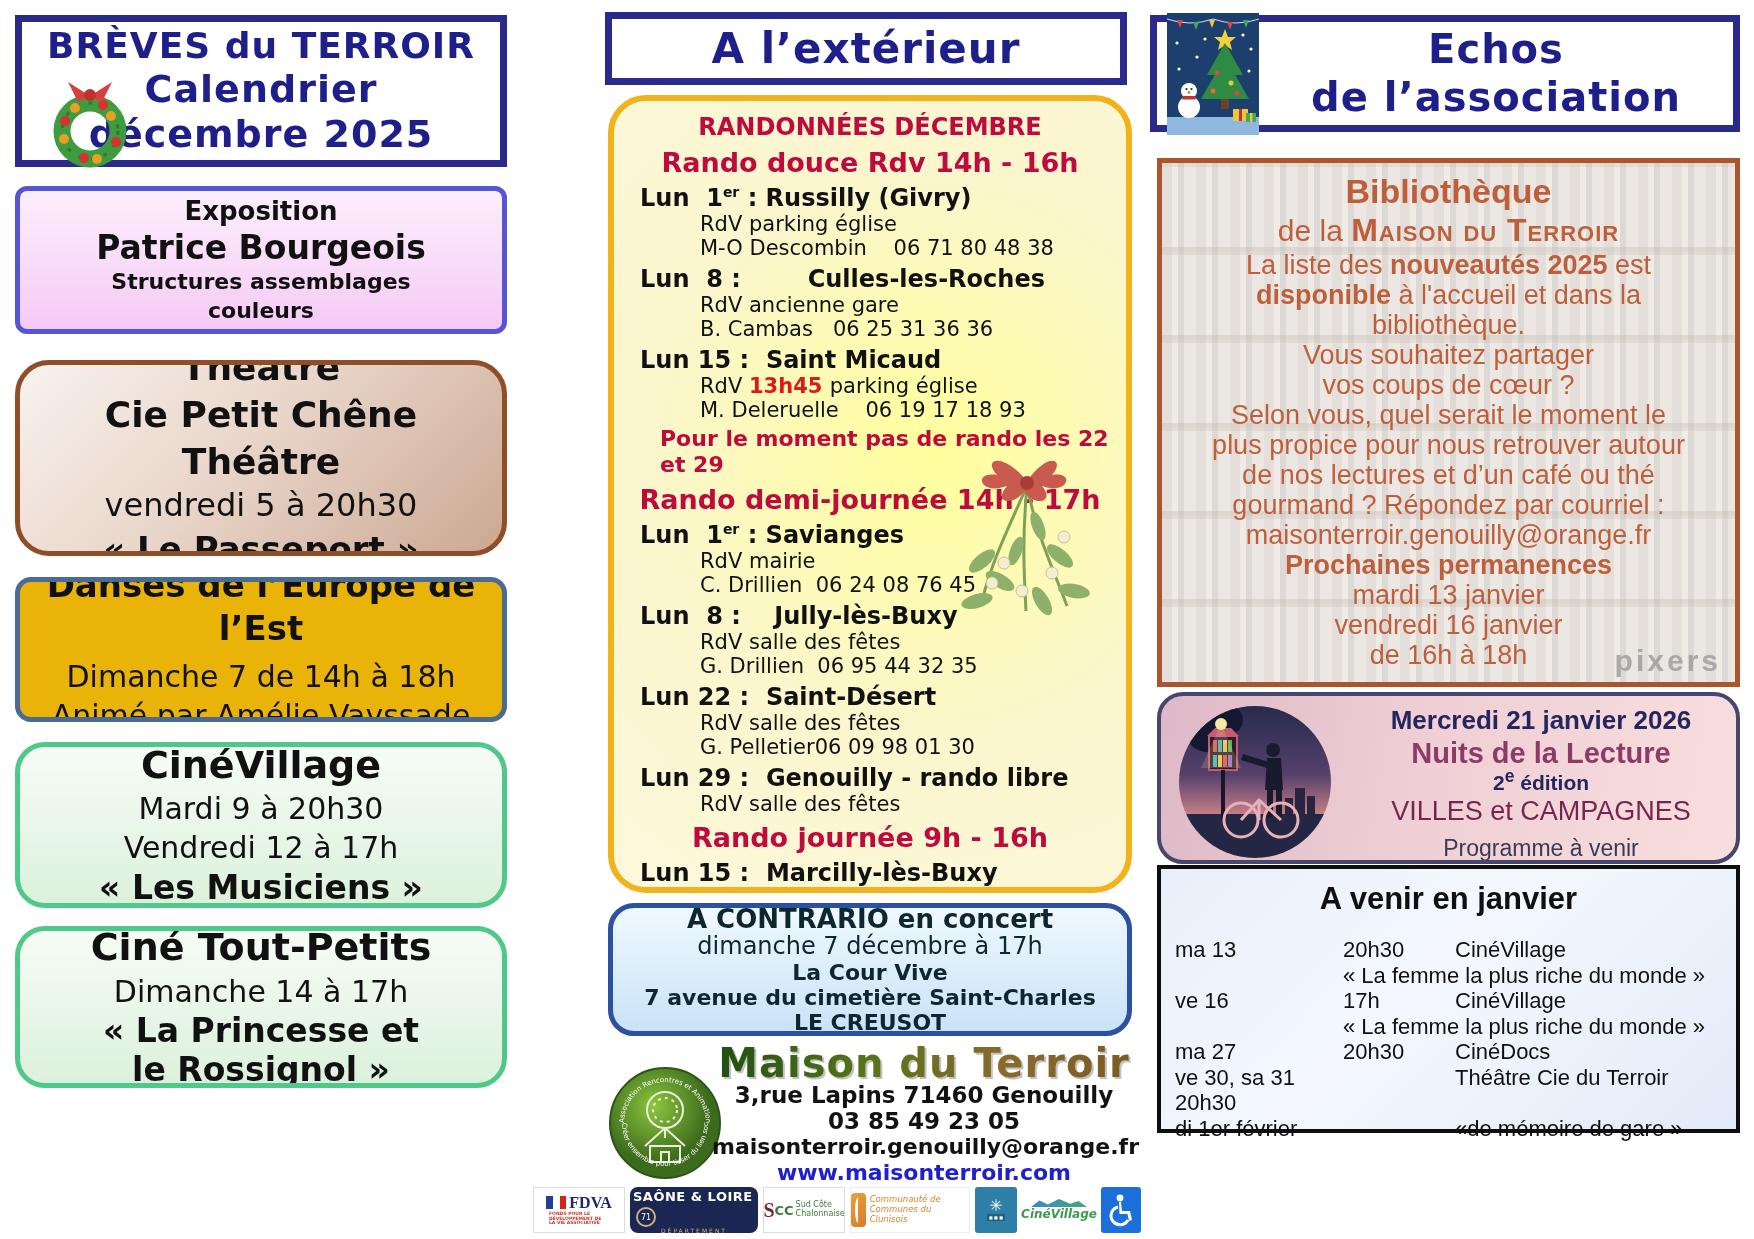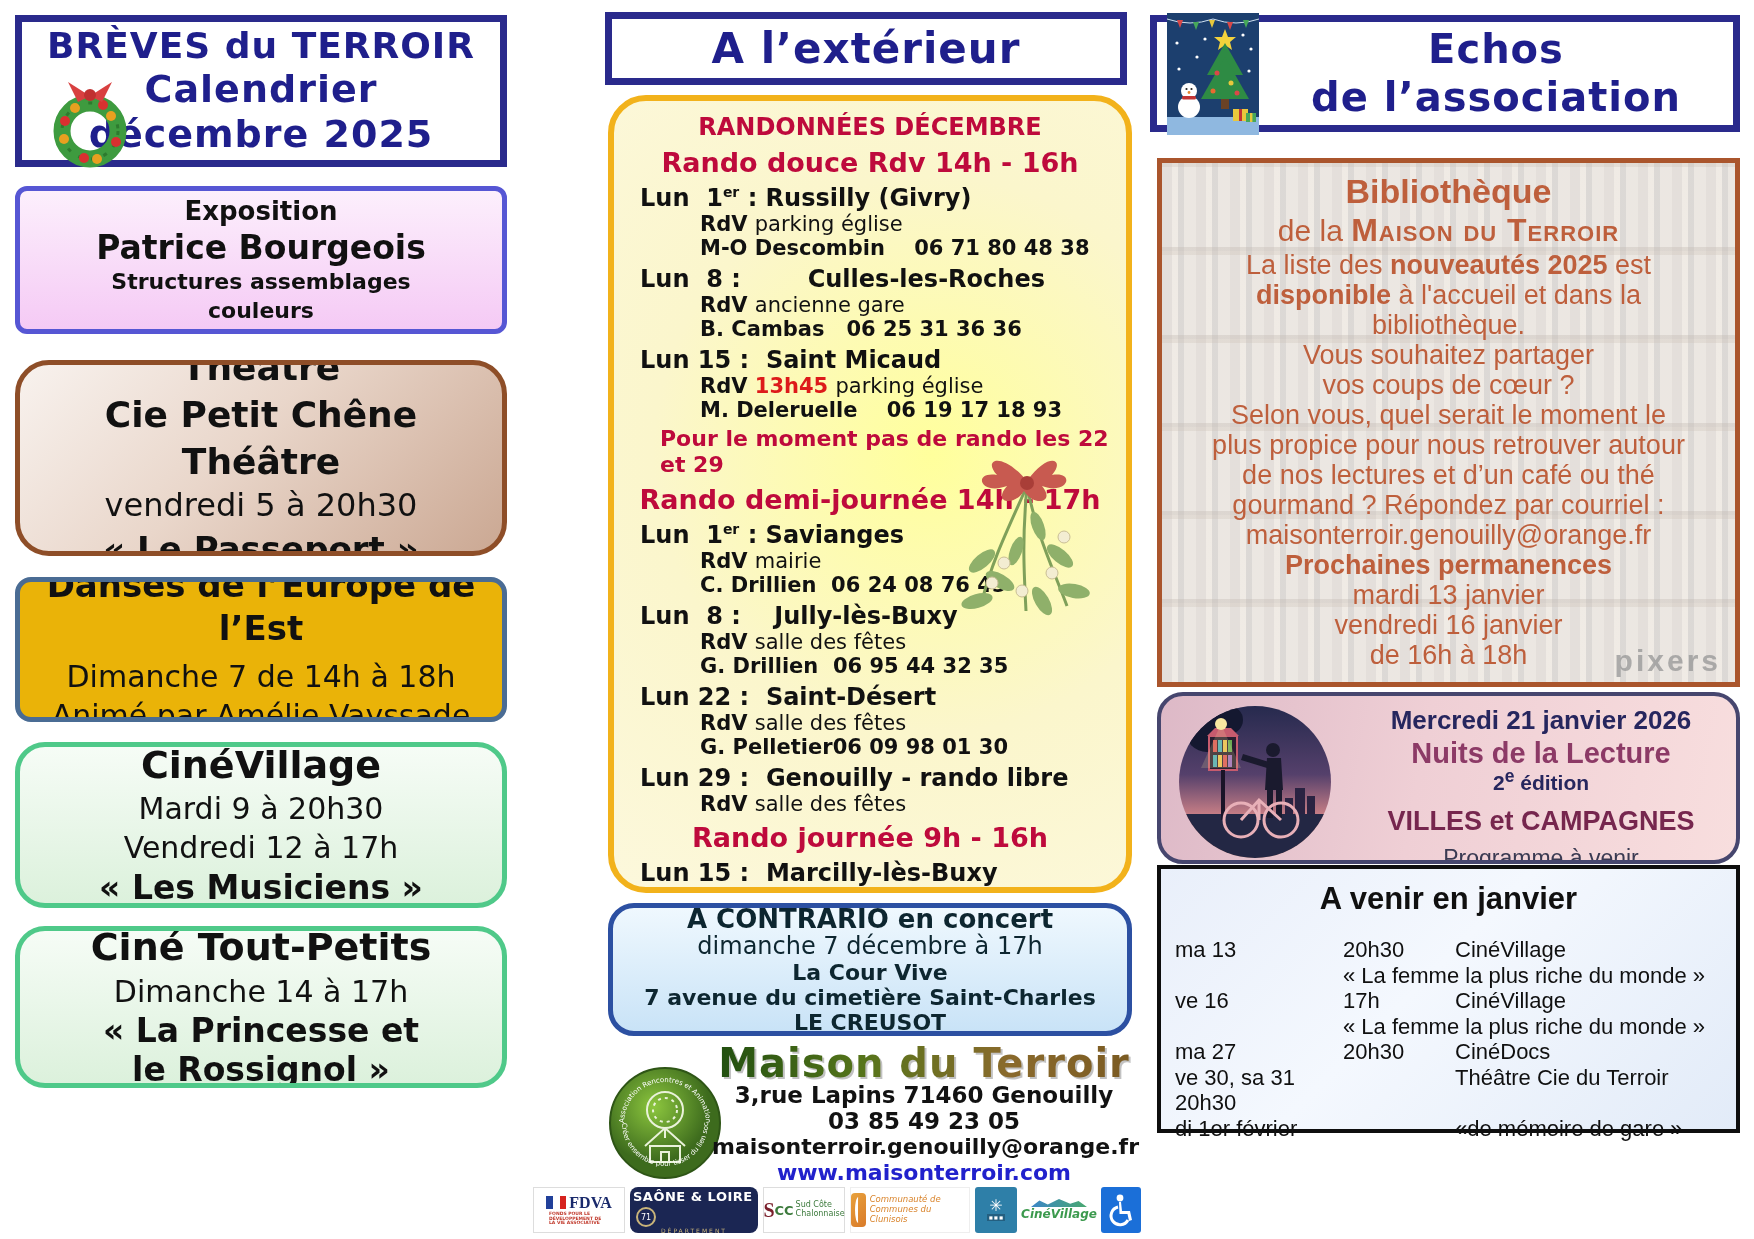--- a/index.html
+++ b/index.html
@@ -27,21 +27,21 @@
 
   
   .rando{border:6px solid #F2B21B;border-radius:38px;overflow:hidden;
          background:radial-gradient(circle at 62% 45%,#FFFF9C 0%,#FBF6CC 52%,#FCF8DC 100%);
          padding:8px 0 4px 0;font-family:"DejaVu Sans",sans-serif;}
   .rando-title{font-size:24px;font-weight:bold;color:#BE0A3C;text-align:center;line-height:28px;margin-top:4px;}
   .rando-heading{font-size:27px;font-weight:bold;color:#BE0A3C;text-align:center;line-height:33px;margin-top:5px;}
   .rando-head{font-size:24px;font-weight:bold;line-height:28px;margin:5px 0 0 26px;white-space:pre-wrap;}
   .rando-head sup{font-size:14px;}
   .rando-sub{font-size:21px;line-height:24px;margin-left:86px;white-space:pre-wrap;}
-  .rando-sub .sb{font-weight:bold;}
+  .rando-sub .sb{font-weight:normal;}
   .rando-sub .sred{font-weight:bold;color:#DD1A1A;}
   .rando-note{font-size:22px;font-weight:bold;color:#BE0A3C;line-height:26px;margin:4px 0 0 46px;}
 
   
   .concert{border:5px solid #2C50A2;border-radius:26px;color:#0D2630;
            background:linear-gradient(180deg,#EFF8FE 0%,#C9E3F7 100%);
            display:flex;flex-direction:column;justify-content:center;text-align:center;}
   .c1{font-size:26px;font-weight:bold;line-height:28px;}
   .c2{font-size:24px;line-height:27px;}
   .c3{font-size:22px;font-weight:bold;line-height:25px;}
@@ -100,21 +100,21 @@
   .bib-b{font-weight:bold;}
   .pixers{position:absolute;right:14px;bottom:4px;color:rgba(150,150,150,.75);
           font-size:30px;font-weight:bold;letter-spacing:3px;font-family:"Liberation Sans",sans-serif;}
 
   .nuits{border:4px solid #46466E;border-radius:26px;overflow:hidden;
          background:linear-gradient(100deg,#DDB9C7 0%,#EFCFD5 45%,#F8DEDE 100%);}
   .nuits-text{position:absolute;left:190px;top:8px;width:380px;text-align:center;font-family:"Liberation Sans",sans-serif;}
   .nu-date{font-size:26px;font-weight:bold;color:#26265E;line-height:32px;}
   .nu-title{font-size:29px;font-weight:bold;color:#8C3A66;line-height:34px;}
   .nu-ed{font-size:21px;font-weight:bold;color:#26265E;line-height:26px;}
-  .nu-theme{font-size:27px;font-weight:bold;color:#76264E;line-height:30px;margin-top:10px;}
+  .nu-theme{font-size:27px;font-weight:normal;color:#76264E;line-height:30px;}
   .nu-note{font-size:23px;color:#3A3A52;line-height:28px;margin-top:8px;}
 
   .avenir{border:4px solid #0E0E0E;font-family:"Liberation Sans",sans-serif;color:#101010;
           background:linear-gradient(135deg,#E9EFFA 0%,#F4F8FE 45%,#E2EBF8 100%);padding:12px 14px 6px 14px;}
   .av-title{font-size:31px;font-weight:bold;text-align:center;margin-bottom:20px;}
   .av-grid{display:grid;grid-template-columns:168px 112px 1fr;font-size:22px;line-height:25.5px;}
   .av-quote{grid-column:2/4;}
 
   sup{line-height:0;}
 </style>

